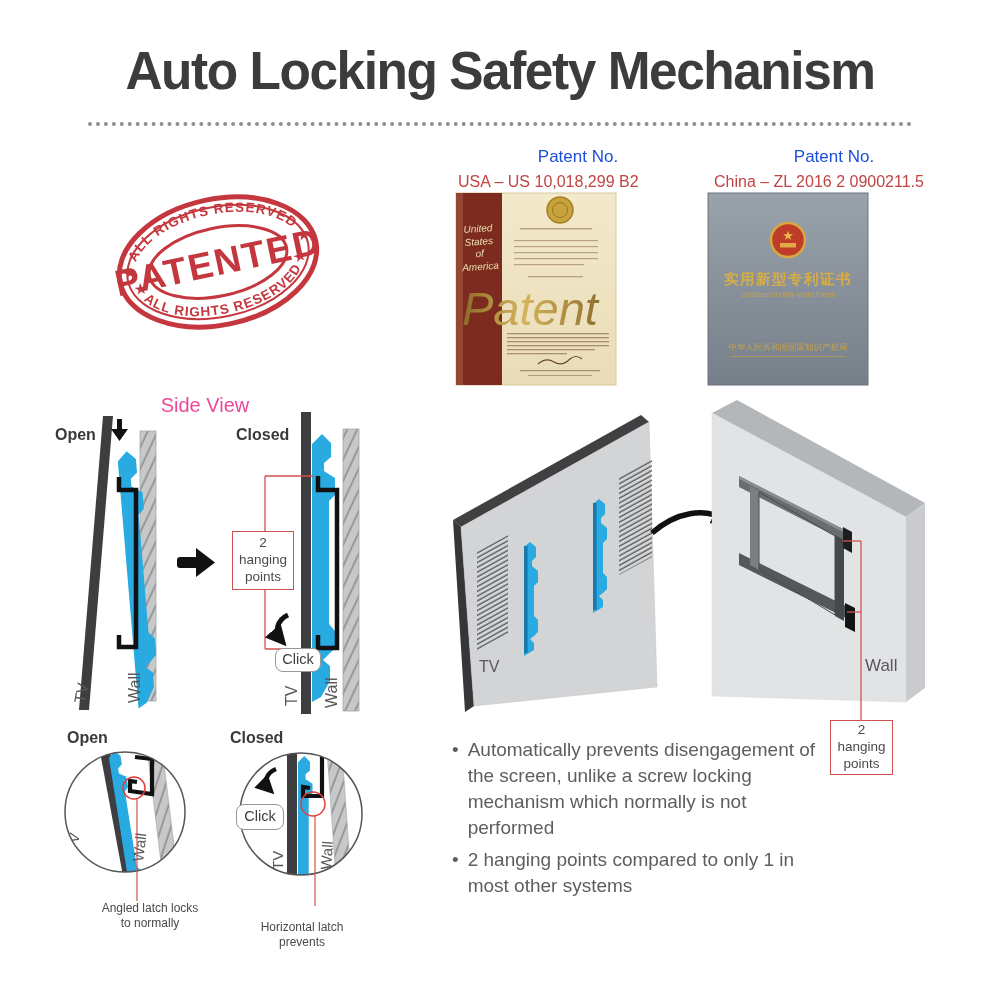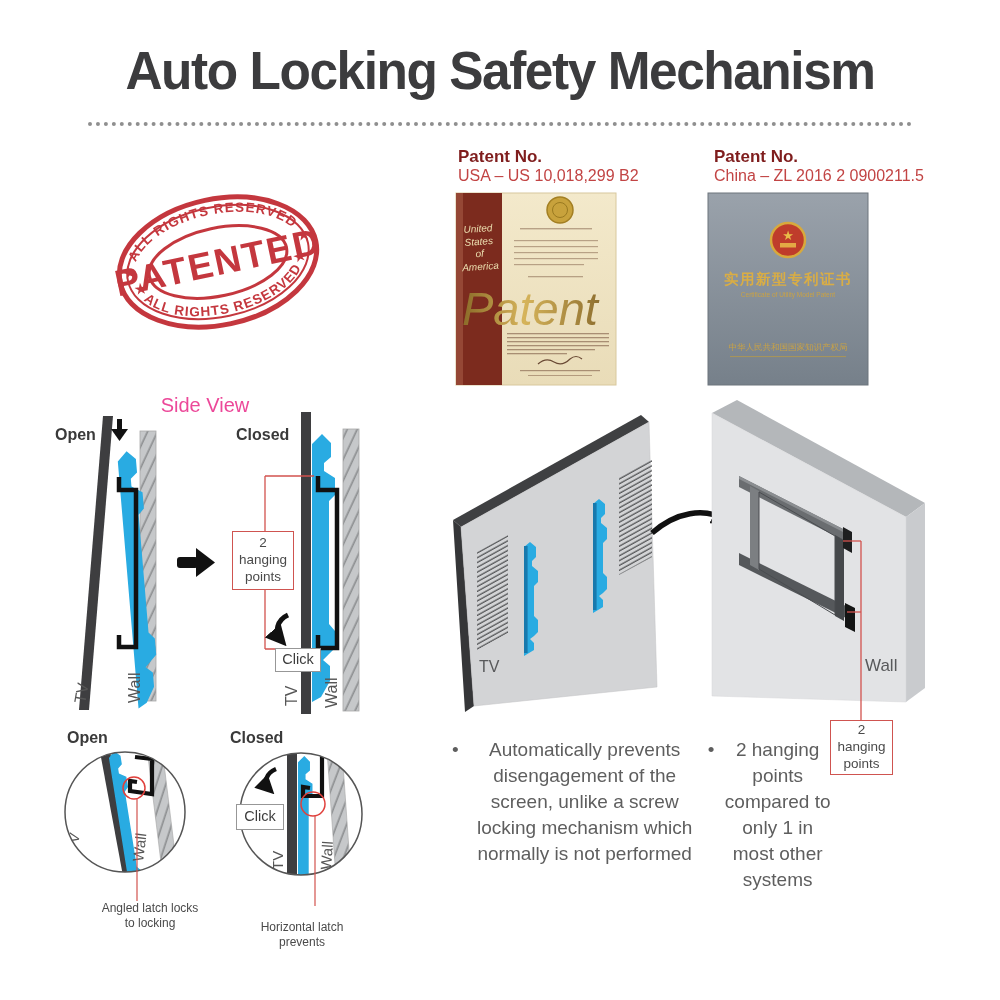--- a/index.html
+++ b/index.html
@@ -4,31 +4,31 @@
 <style>
   html,body{margin:0;padding:0;background:#fff;}
   .canvas{position:relative;width:1000px;height:1000px;background:#fff;overflow:hidden;
           font-family:"Liberation Sans",sans-serif;}
   .art{position:absolute;left:0;top:0;z-index:1;}
   .ov{position:absolute;z-index:2;}
   .title{left:0;top:40px;width:1000px;text-align:center;font-size:53px;font-weight:700;
          letter-spacing:-1.5px;color:#3c3c3e;transform:scaleX(.97);}
   .divider{left:88px;top:122px;width:824px;height:0;border-top:4px dotted #8f8f8f;}
   .patent-block{width:240px;}
-  .patent-label{font-size:17px;font-weight:700;color:#7f1d1d;}
-  .patent-number{font-size:16px;color:#c24444;margin-top:0;}
+  .patent-label{font-size:17px;font-weight:400;color:#1d4ed8;text-align:center;}
+  .patent-number{font-size:16px;color:#c24444;margin-top:6px;}
   .sv-heading{left:150px;top:394px;width:110px;text-align:center;font-size:20px;color:#ec4899;}
   .state-label{font-size:16px;font-weight:700;color:#3a3a3a;}
   .callout{background:#fff;border:1.5px solid #cf5450;color:#4a4a4a;font-size:13.5px;
            line-height:1.25;text-align:center;display:flex;flex-direction:column;
            justify-content:center;}
-  .clickbox{background:#fff;border:1px solid #979797;border-radius:0;color:#3d3d3d;
+  .clickbox{background:#fff;border:1px solid #979797;border-radius:8px;color:#3d3d3d;
             font-size:14.5px;text-align:center;line-height:1.45;}
   .caption{text-align:center;font-size:12px;color:#4a4a4a;line-height:1.22;}
-  .bullets{left:452px;top:737px;width:380px;display:flex;flex-direction:row;gap:6px;text-align:center;}
+  .bullets{left:452px;top:737px;width:380px;display:flex;flex-direction:column;gap:6px;}
   .bullet{display:flex;font-size:19px;color:#5e5e5e;line-height:1.37;}
   .bullet::before{content:"•";margin-right:9px;color:#5e5e5e;}
   svg text{font-family:"Liberation Sans",sans-serif;}
 </style>
 </head>
 <body>
 
 <div class="canvas">
 
   <svg class="art" width="1000" height="1000" viewBox="0 0 1000 1000">
@@ -262,21 +262,21 @@
     <span>points</span>
   </div>
 
   <div class="ov state-label" style="left:67px;top:729px;">Open</div>
   <div class="ov state-label" style="left:230px;top:729px;">Closed</div>
 
   <div class="ov clickbox" style="left:236px;top:804px;width:46px;height:24px;line-height:1.55;">Click</div>
 
   <div class="ov caption" style="left:44px;top:901px;width:212px;">
     <div>Angled latch locks</div>
-    <div>to locking</div>
+    <div>to normally</div>
   </div>
   <div class="ov caption" style="left:203px;top:920px;width:198px;">
     <div>Horizontal latch</div>
     <div>prevents</div>
   </div>
 
   <div class="ov bullets">
     <div class="bullet">
       <span>Automatically prevents disengagement of the screen, unlike a screw locking mechanism which normally is not performed</span>
       </div>

